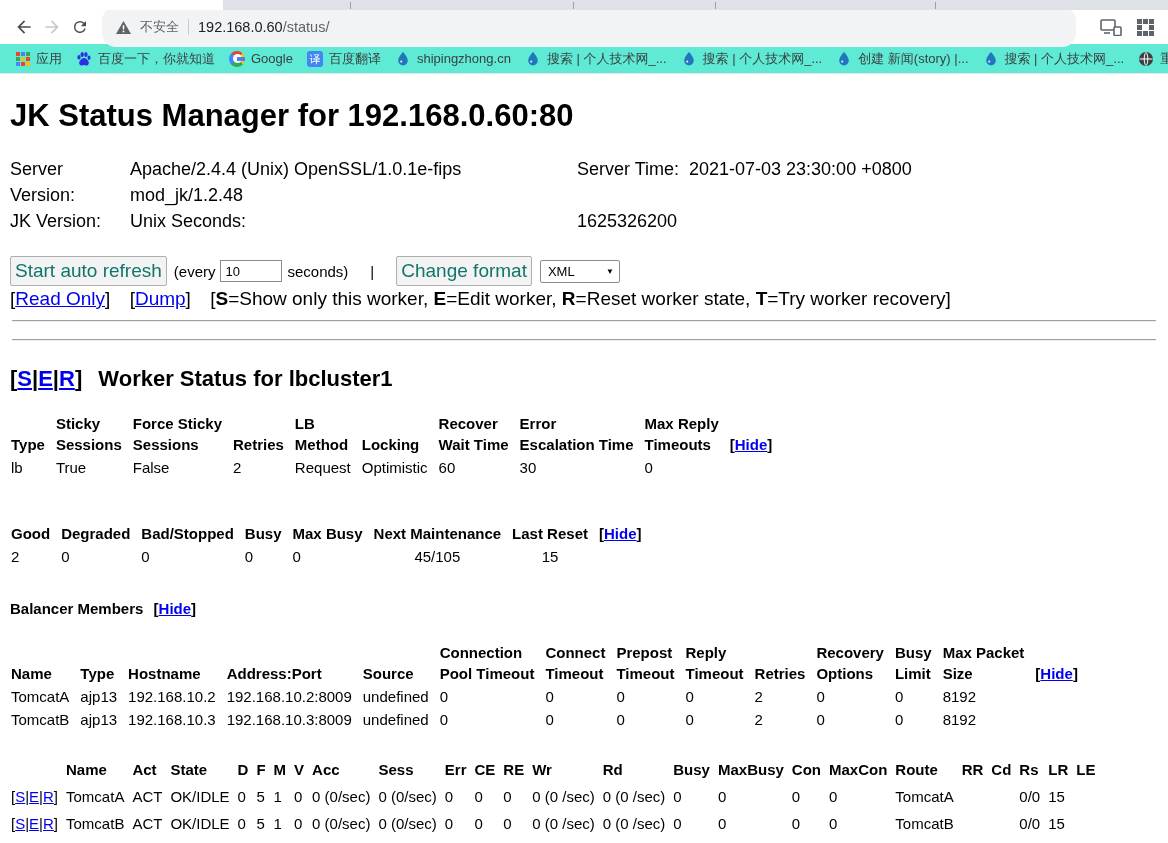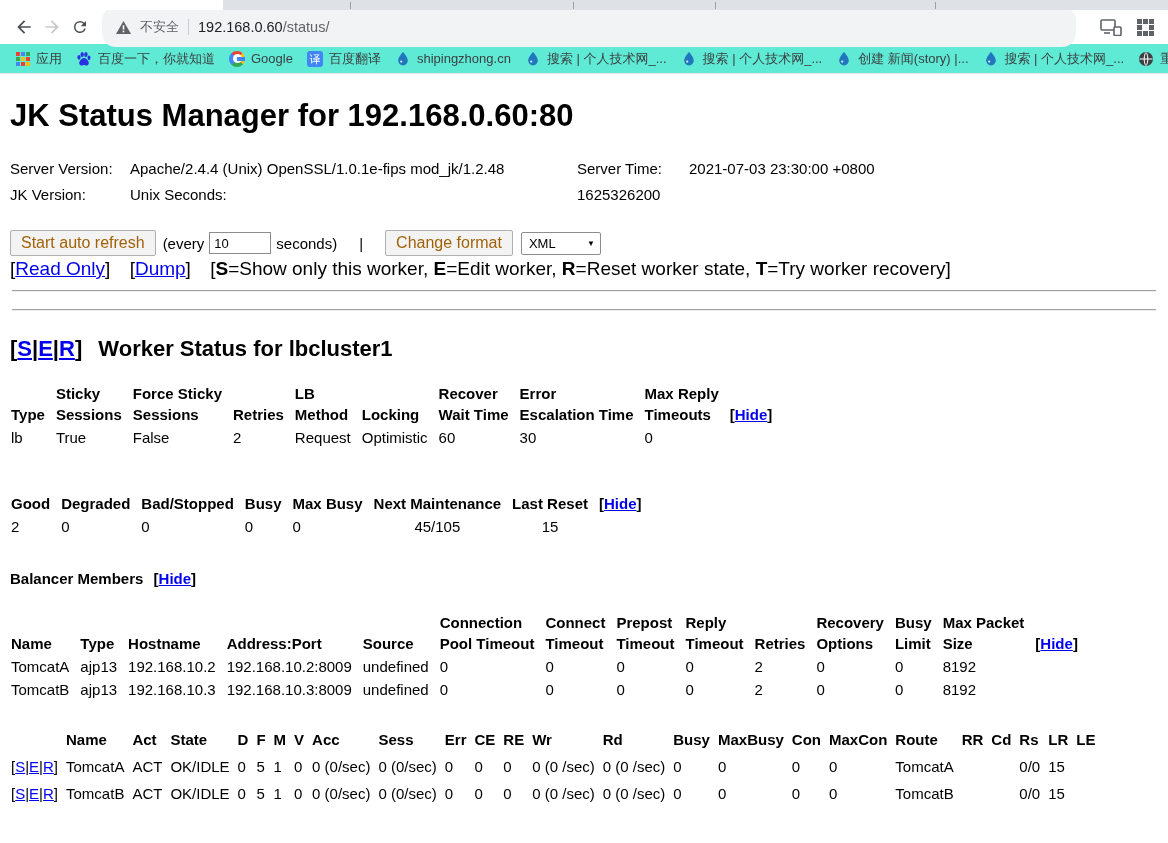--- a/index.html
+++ b/index.html
@@ -35,24 +35,24 @@
   .g-icon { width:16px; height:16px; border-radius:50%; position:relative; flex:0 0 auto;
             background:conic-gradient(from -45deg,#ea4335 0 25%,#fbbc05 25% 50%,#34a853 50% 75%,#4285f4 75% 100%); }
   .g-icon::before { content:""; position:absolute; inset:3.5px; background:#fff; border-radius:50%; }
   .g-icon::after { content:""; position:absolute; right:0; top:6.5px; width:8px; height:3.5px; background:#4285f4; }
   .tr-icon { width:16px; height:16px; background:#4286f5; border-radius:3px; color:#fff; font-size:11px;
              line-height:16px; text-align:center; flex:0 0 auto; }
 
   
   .content { position:relative; padding:0 10px; }
   h1 { font-size:31px; font-weight:bold; margin:24px 0 0 0; letter-spacing:0; }
-  .info { display:grid; grid-template-columns:120px 447px 112px auto; font-size:15px; line-height:26px; margin-top:22px; }
+  .info { display:grid; grid-template-columns:120px 447px 112px auto; font-size:18px; line-height:26px; margin-top:22px; }
   .controls { display:flex; align-items:center; margin-top:22px; font-size:15px; }
-  .btn { font-family:inherit; font-size:16px; color:#a16207; background:#f3f3f3; border:1px solid #b0b0b0;
-         border-radius:2px; padding:3px 10px; cursor:pointer; }
+  .btn { font-family:inherit; font-size:19px; color:#0f766e; background:#f3f3f3; border:1px solid #b0b0b0;
+         border-radius:2px; padding:3px 4px; cursor:pointer; }
   .interval-input { width:62px; height:22px; border:1px solid #8d8d8d; font-family:inherit; font-size:13px; padding:1px 4px; }
   .select { width:80px; height:23px; border:1px solid #8d8d8d; border-radius:2px; background:#fff; display:flex;
             align-items:center; justify-content:space-between; padding:0 5px 0 7px; font-size:13px; cursor:pointer; }
   .select .caret { font-size:8px; color:#000; }
   .linkline { margin-top:2px; font-size:19px; }
   .lnk { color:#0000ee; text-decoration:underline; cursor:pointer; }
   hr { border:none; border-top:1px solid #a0a0a0; border-bottom:1px solid #eeeeee; height:0; margin:10px 2px 0 2px; }
   .hr2 { margin-top:17px; }
   h2 { font-size:24px; font-weight:bold; margin:20px 0 0 0; }
   h3 { font-size:22px; font-weight:bold; margin:25px 0 0 0; }

